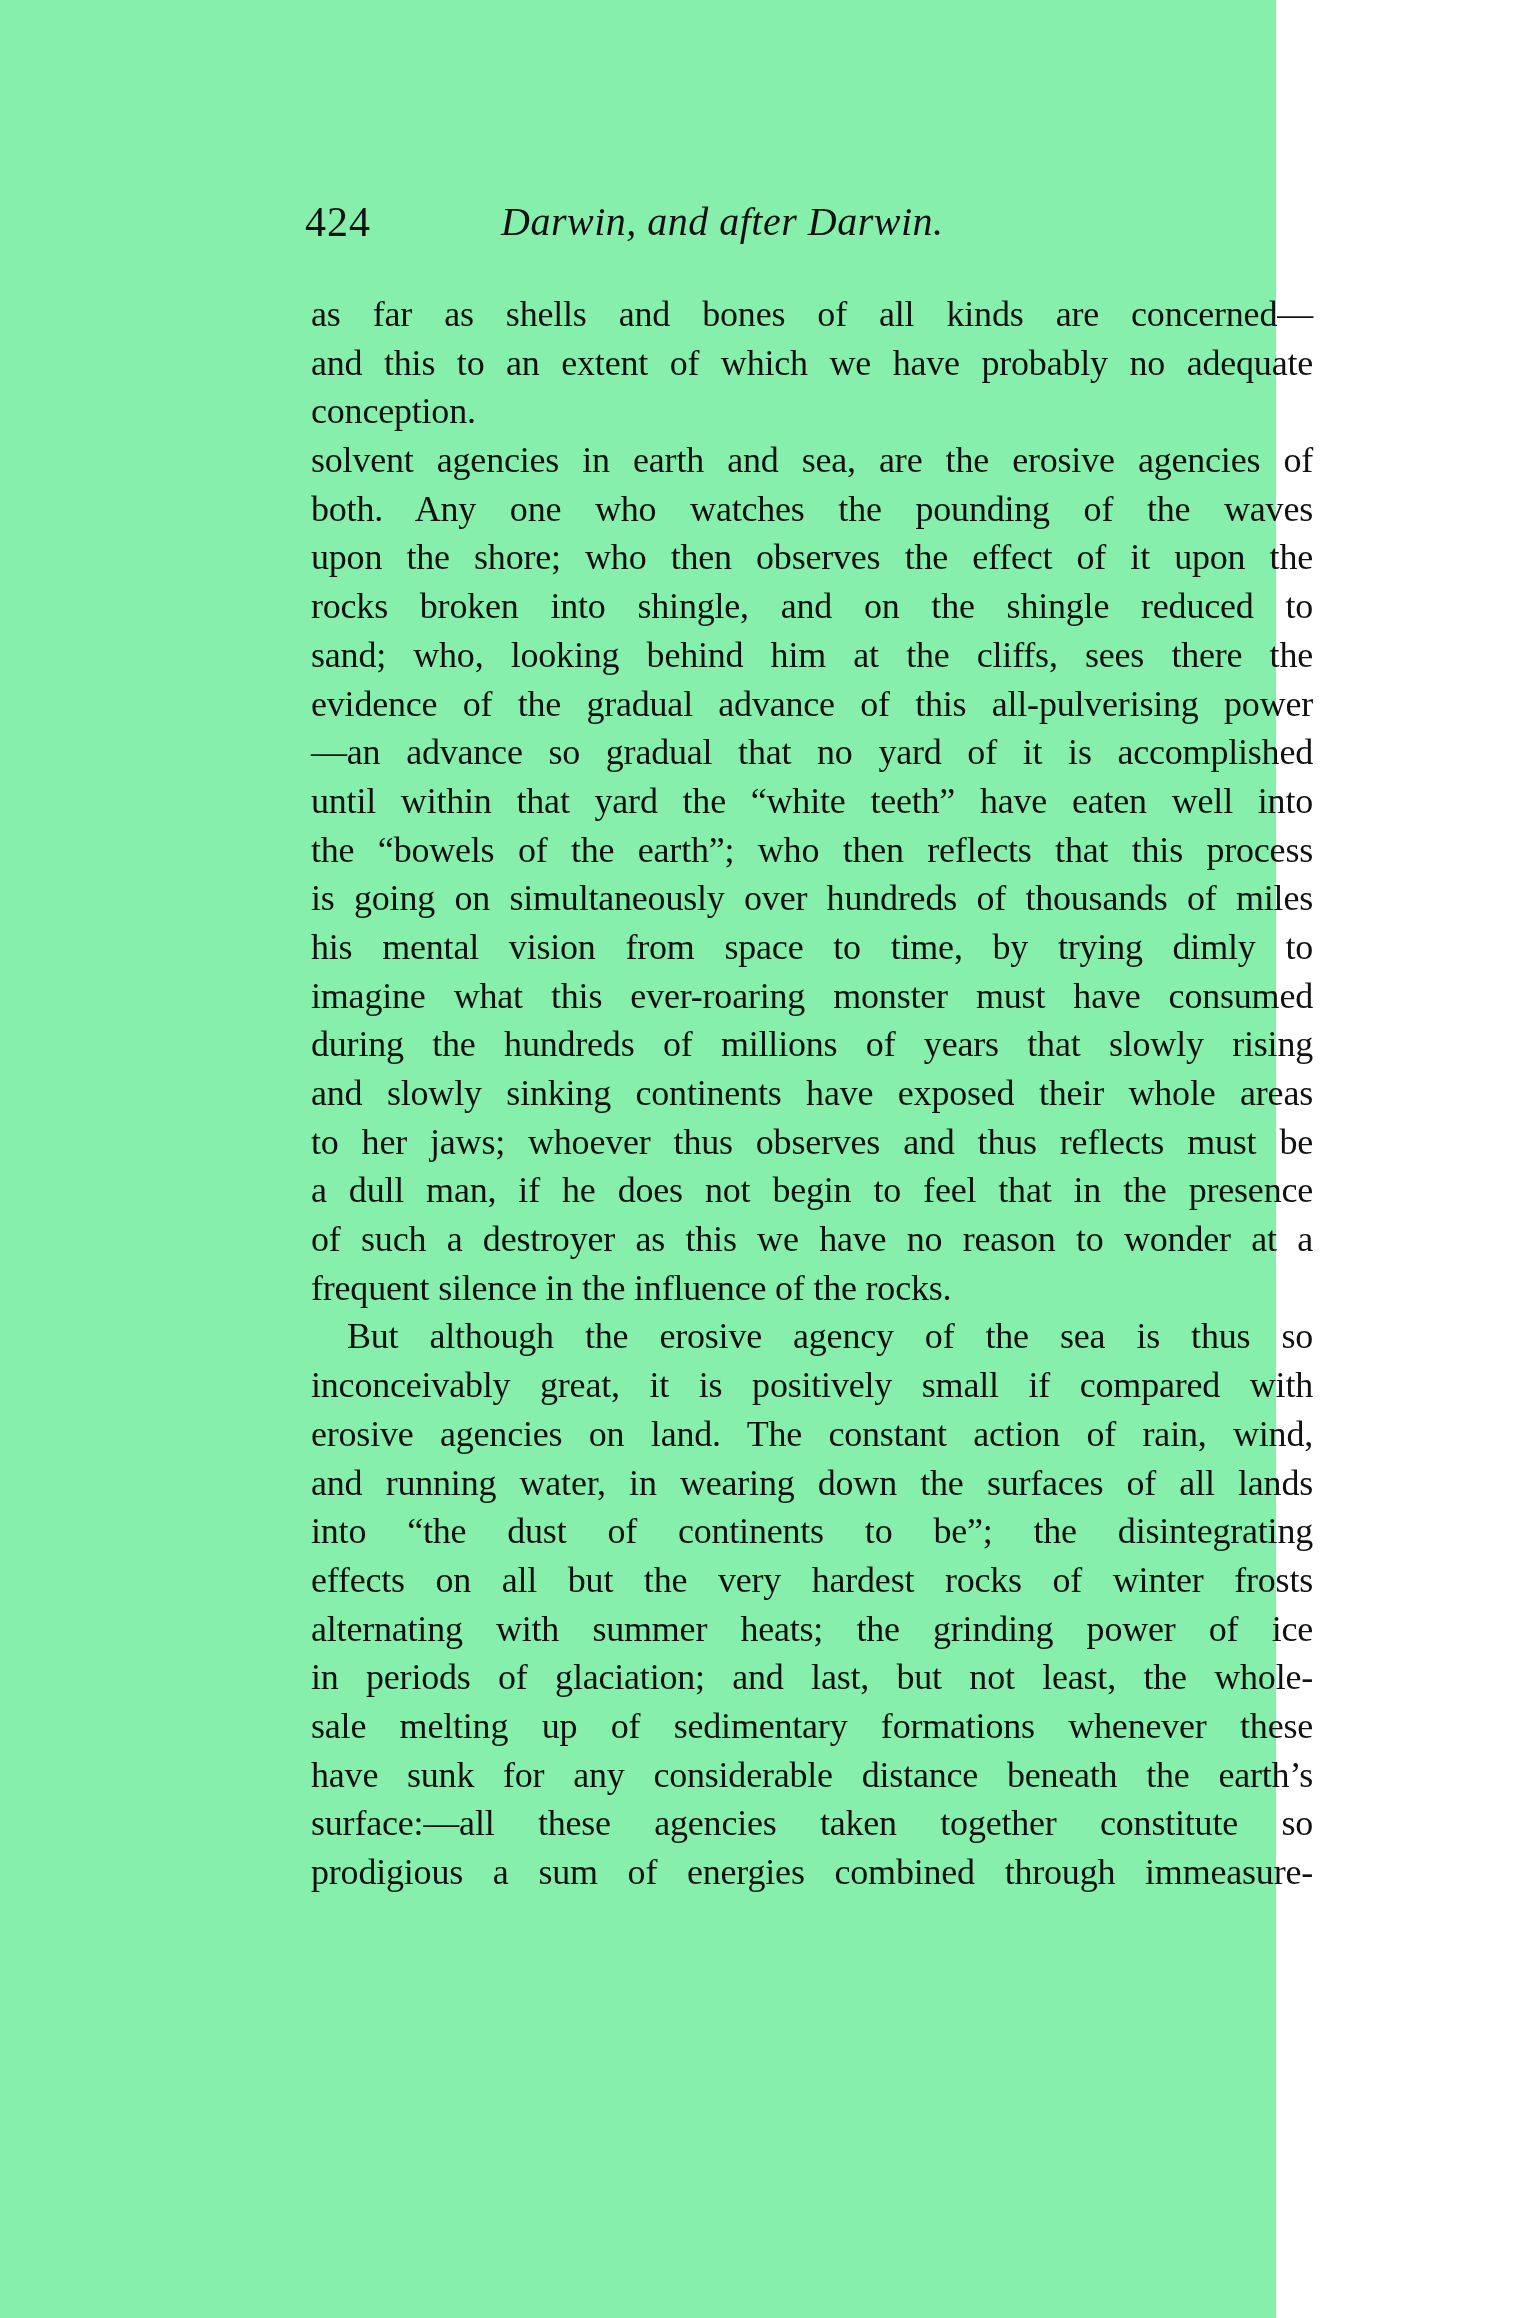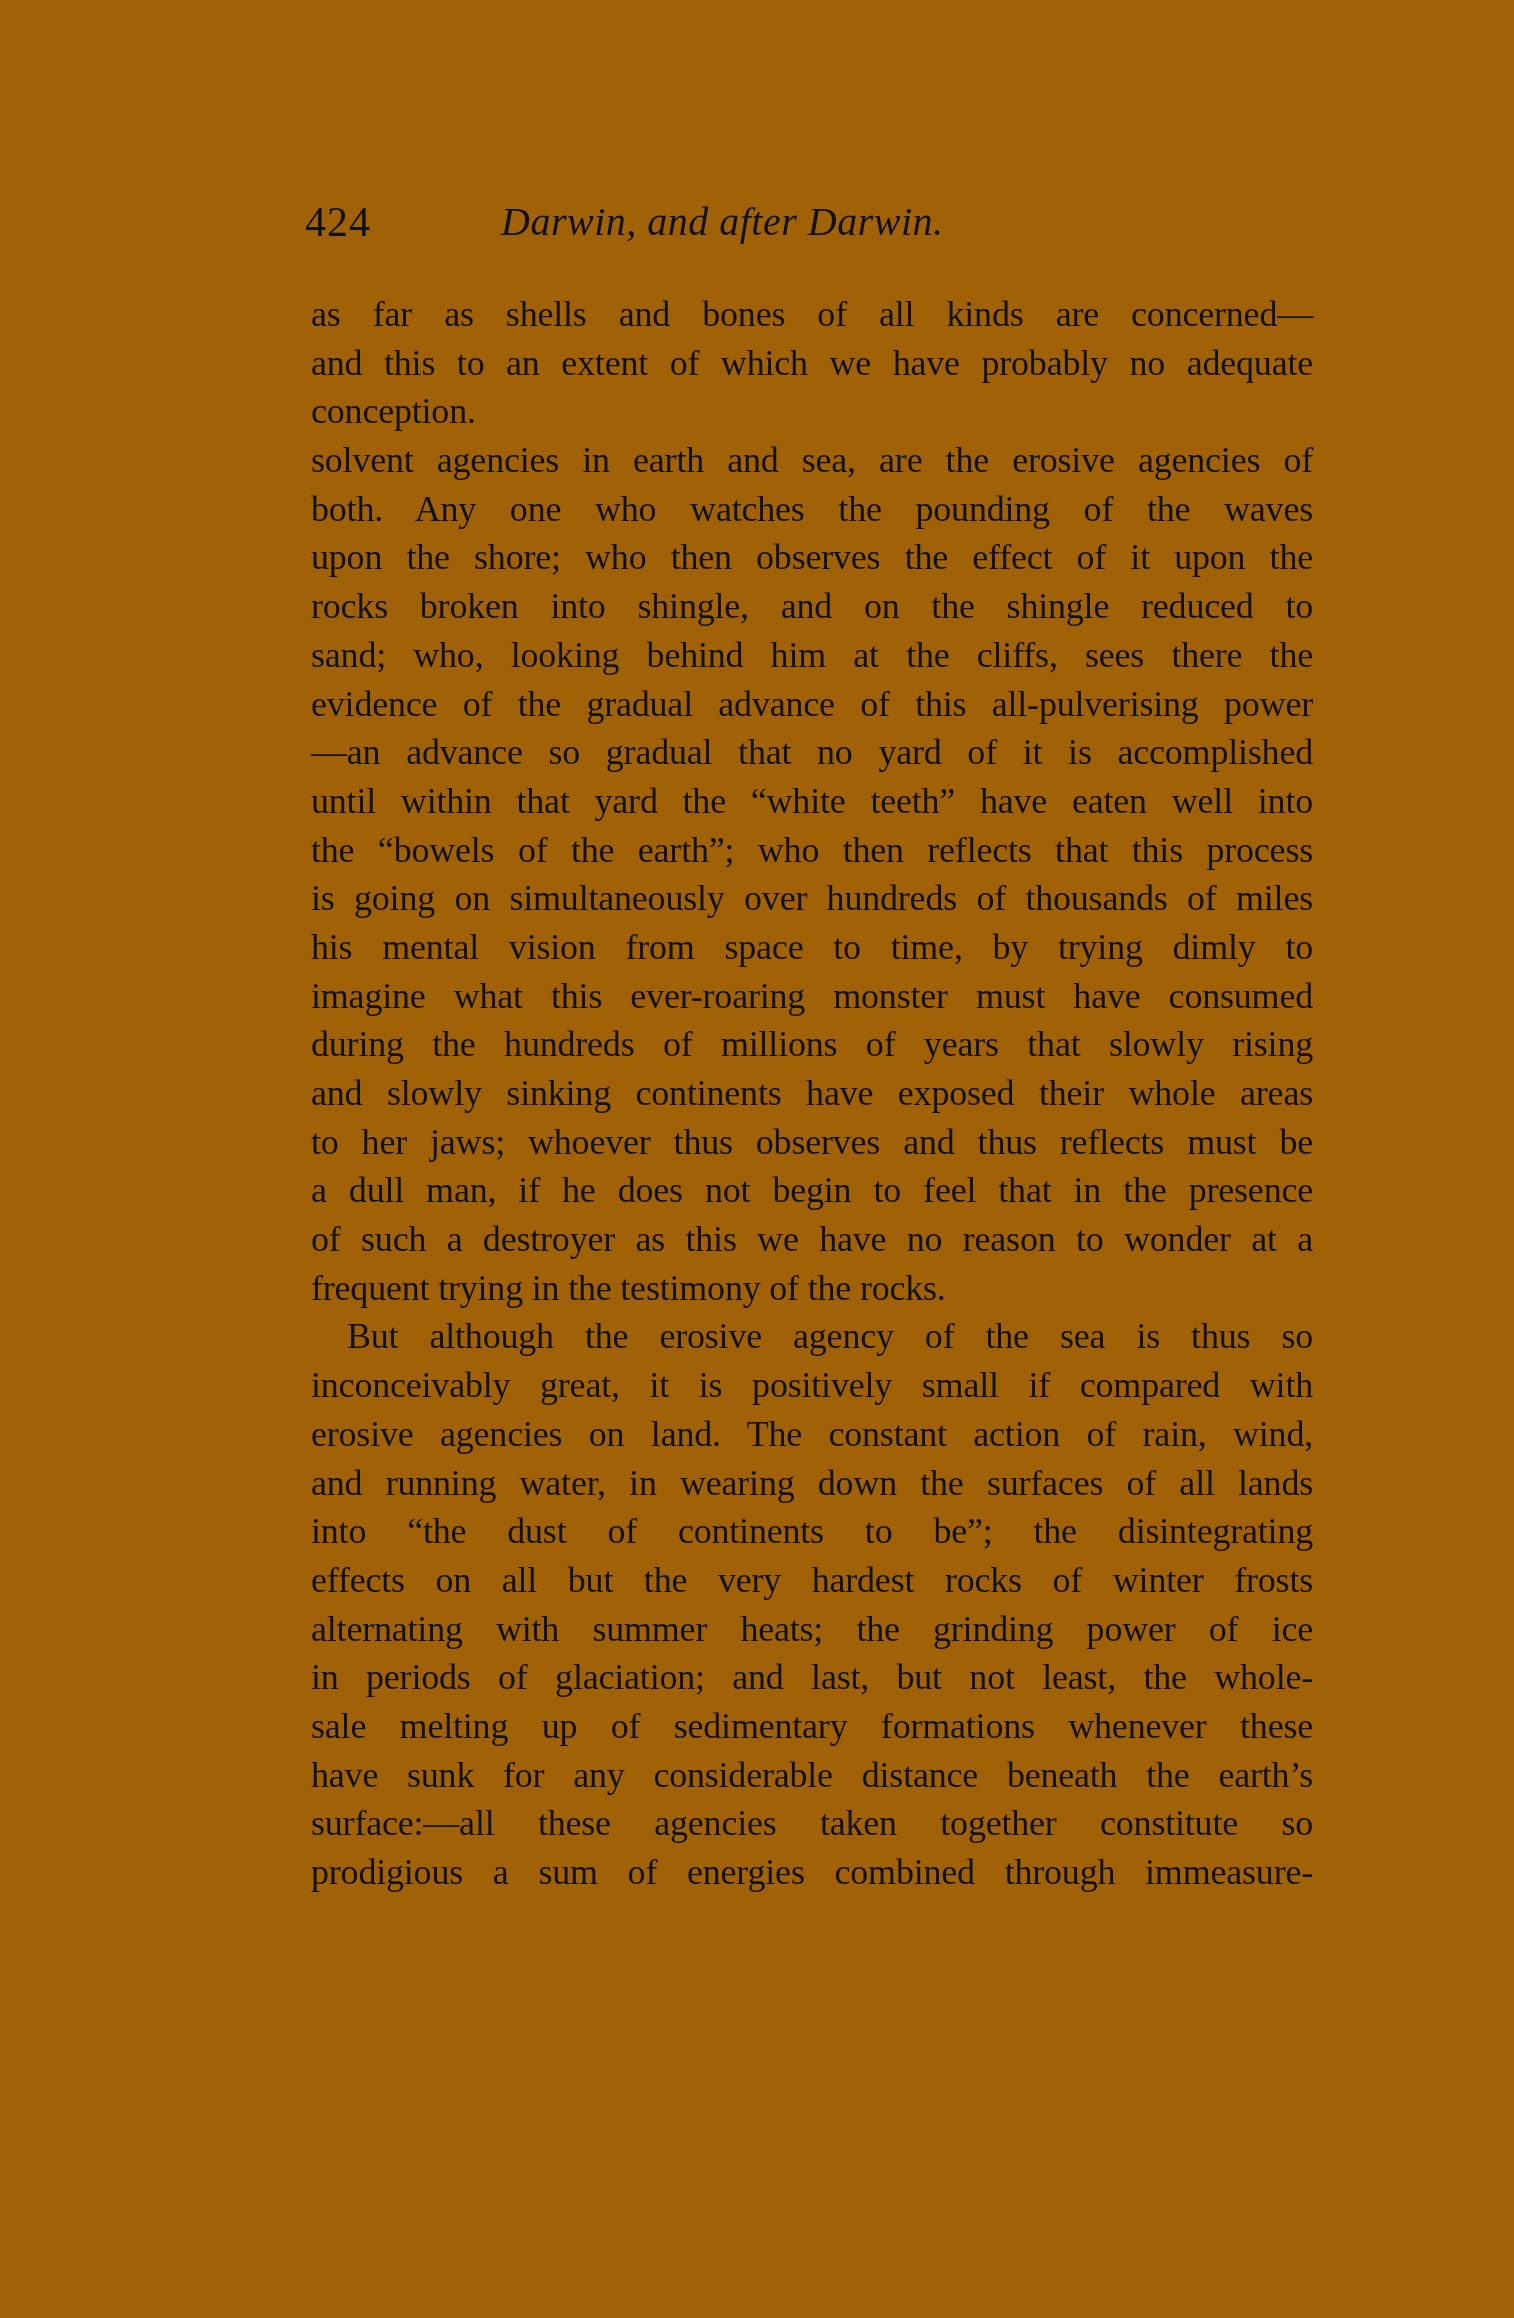--- a/index.html
+++ b/index.html
@@ -11,23 +11,23 @@
       width: 1514px;
       height: 2318px;
       position: relative;
       overflow: hidden;
       font-family: "Liberation Serif", "DejaVu Serif", serif;
       color: #111111;
     }
     .page {
       position: absolute;
       left: 0; top: 0;
-      width: 1514px;
+      width: 1276px;
       height: 2318px;
-      background: #a16207;
+      background: #86efac;
     }
     .running-head {
       position: absolute;
       left: 305px;
       top: 192px;
       width: 1000px;
       height: 60px;
       font-size: 46px;
       line-height: 60px;
     }
@@ -99,21 +99,21 @@
       <span class="line">until within that yard the “white teeth” have eaten well into</span>
       <span class="line">the “bowels of the earth”; who then reflects that this process</span>
       <span class="line">is going on simultaneously over hundreds of thousands of miles</span>
       <span class="line">his mental vision from space to time, by trying dimly to</span>
       <span class="line">imagine what this ever-roaring monster must have consumed</span>
       <span class="line">during the hundreds of millions of years that slowly rising</span>
       <span class="line">and slowly sinking continents have exposed their whole areas</span>
       <span class="line">to her jaws; whoever thus observes and thus reflects must be</span>
       <span class="line">a dull man, if he does not begin to feel that in the presence</span>
       <span class="line">of such a destroyer as this we have no reason to wonder at a</span>
-      <span class="line last">frequent trying in the testimony of the rocks.</span>
+      <span class="line last">frequent silence in the influence of the rocks.</span>
     </div>
 
     <div>
       <span class="line indent">But although the erosive agency of the sea is thus so</span>
       <span class="line">inconceivably great, it is positively small if compared with</span>
       <span class="line">erosive agencies on land.  The constant action of rain, wind,</span>
       <span class="line">and running water, in wearing down the surfaces of all lands</span>
       <span class="line">into “the dust of continents to be”; the disintegrating</span>
       <span class="line">effects on all but the very hardest rocks of winter frosts</span>
       <span class="line">alternating with summer heats; the grinding power of ice</span>

